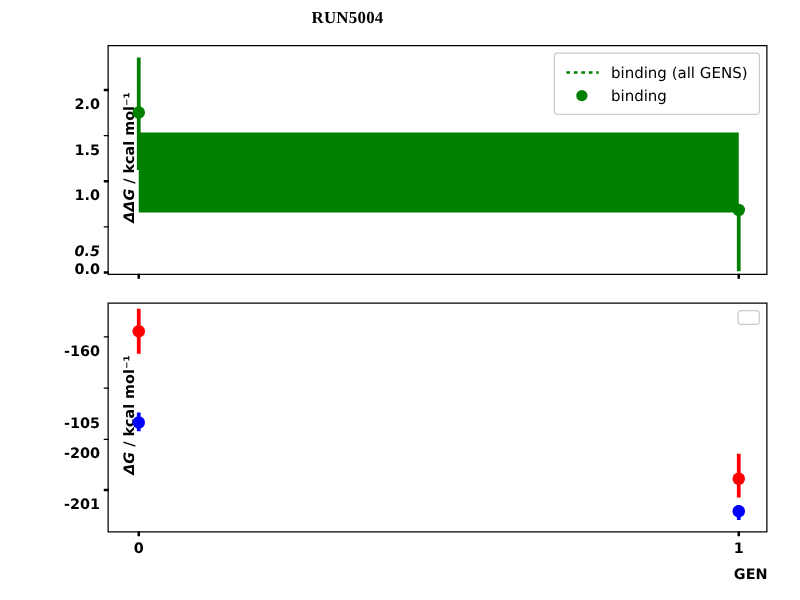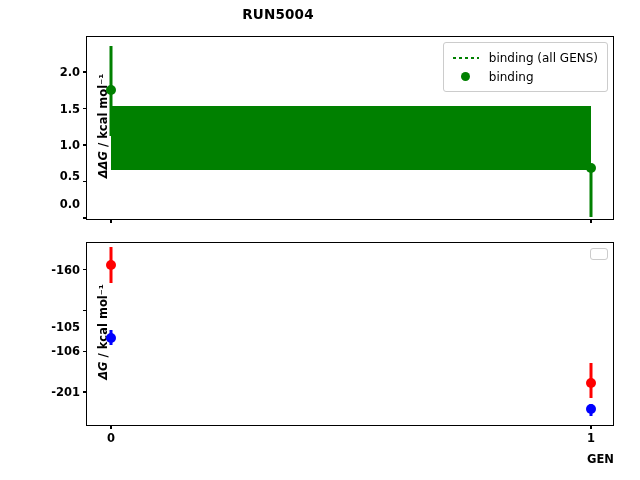--- a/index.html
+++ b/index.html
@@ -8,37 +8,38 @@
     font-family:"DejaVu Sans","Liberation Sans",sans-serif;
     overflow:hidden;position:relative;
   }
   .figure{position:absolute;left:0;top:0;width:640px;height:480px;}
 
   
   .fig-title{
     position:absolute;left:0;top:6px;width:556px;
     text-align:center;font-size:13.5px;font-weight:bold;color:#000;
     letter-spacing:.2px;
+    font-family:Liberation Serif, serif;
   }
 
   
   .axes{position:absolute;box-sizing:border-box;border:1.6px solid #000;background:#fff;}
   #axes-top{left:86px;top:36px;width:528px;height:184px;}
   #axes-bottom{left:86px;top:242px;width:528px;height:184px;}
 
   .plotarea{position:absolute;left:0;top:0;width:100%;height:100%;overflow:hidden;}
 
   
   .ytick-mark{position:absolute;right:100%;width:4px;height:1.6px;background:#000;}
   .xtick-mark{position:absolute;top:100%;width:1.6px;height:4px;background:#000;}
 
   .ytick-label{
     position:absolute;right:100%;margin-right:7px;
     font-size:11.5px;font-weight:bold;color:#000;
-    white-space:nowrap;transform:translateY(-50%);
+    white-space:nowrap;transform:translateY(-50%);margin-top:11px;
   }
   .xtick-label{
     position:absolute;top:100%;margin-top:6px;
     font-size:11.5px;font-weight:bold;color:#000;
     white-space:nowrap;transform:translateX(-50%);
   }
 
   
   .ylabel{
     position:absolute;font-size:11.5px;font-weight:bold;color:#000;
@@ -84,21 +85,21 @@
   <div class="axes" id="axes-top">
 
     <div class="ylabel" id="ylabel-top">
       <span class="ital">ΔΔG</span><span> / kcal mol⁻¹</span>
     </div>
 
     <div id="top-ticks">
         <div class="ytick-mark" style="top: 180.279px;"></div>
         <div class="ytick-label" style="top: 167px;">0.0</div>
         <div class="ytick-mark" style="top: 143.771px;"></div>
-        <div class="ytick-label" style="top: 139px;">0.5</div>
+        <div class="ytick-label" style="top: 153px; font-style: italic;">0.5</div>
         <div class="ytick-mark" style="top: 107.263px;"></div>
         <div class="ytick-label" style="top: 108.063px;">1.0</div>
         <div class="ytick-mark" style="top: 70.7556px;"></div>
         <div class="ytick-label" style="top: 71.5556px;">1.5</div>
         <div class="ytick-mark" style="top: 34.2476px;"></div>
         <div class="ytick-label" style="top: 35.0476px;">2.0</div>
         <div class="xtick-mark" style="left: 23.2px;"></div>
         <div class="xtick-mark" style="left: 503.2px;"></div>
       </div>
 
@@ -131,21 +132,21 @@
     <div class="ylabel" id="ylabel-bottom">
       <span class="ital">ΔG</span><span> / kcal mol⁻¹</span>
     </div>
 
     <div id="bottom-ticks">
         <div class="ytick-mark" style="top: 25.7778px;"></div>
         <div class="ytick-label" style="top: 26.5778px;">-160</div>
         <div class="ytick-mark" style="top: 66.6667px;"></div>
         <div class="ytick-label" style="top: 84px;">-105</div>
         <div class="ytick-mark" style="top: 107.556px;"></div>
-        <div class="ytick-label" style="top: 108.356px;">-106</div>
+        <div class="ytick-label" style="top: 108.356px;">-200</div>
         <div class="ytick-mark" style="top: 148.444px;"></div>
         <div class="ytick-label" style="top: 149.244px;">-201</div>
       </div>
     <div id="bottom-xticks">
         <div class="xtick-mark" style="left: 23.2px;"></div>
         <div class="xtick-label" style="left: 24px;">0</div>
         <div class="xtick-mark" style="left: 503.2px;"></div>
         <div class="xtick-label" style="left: 504px;">1</div>
       </div>
 

